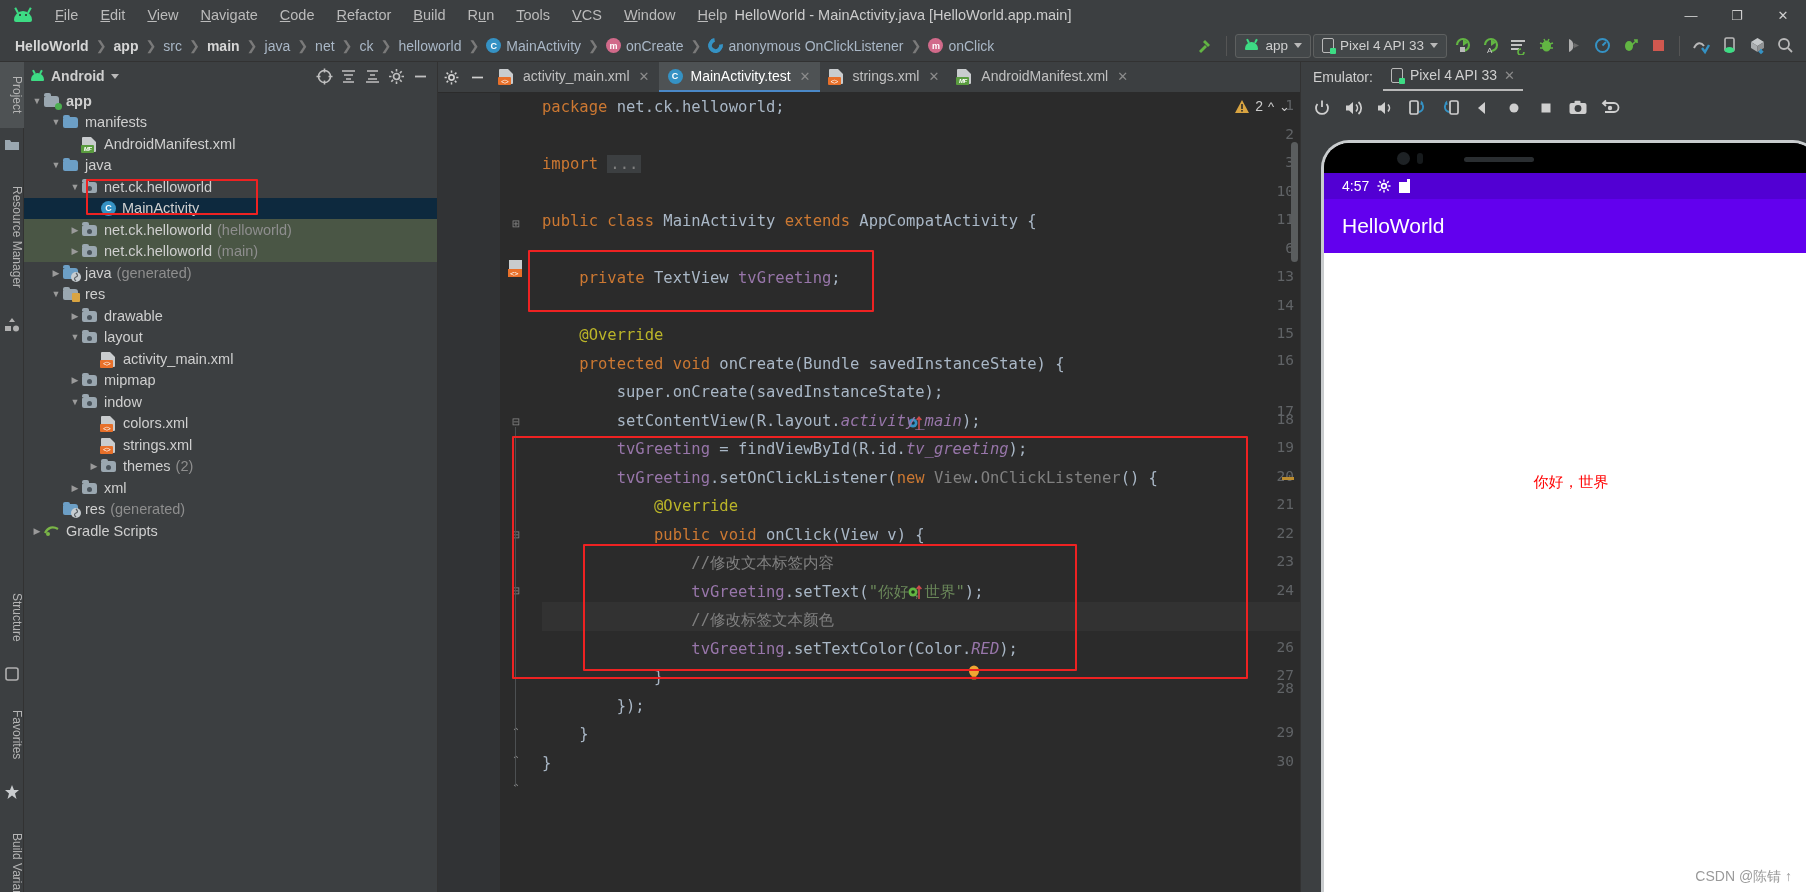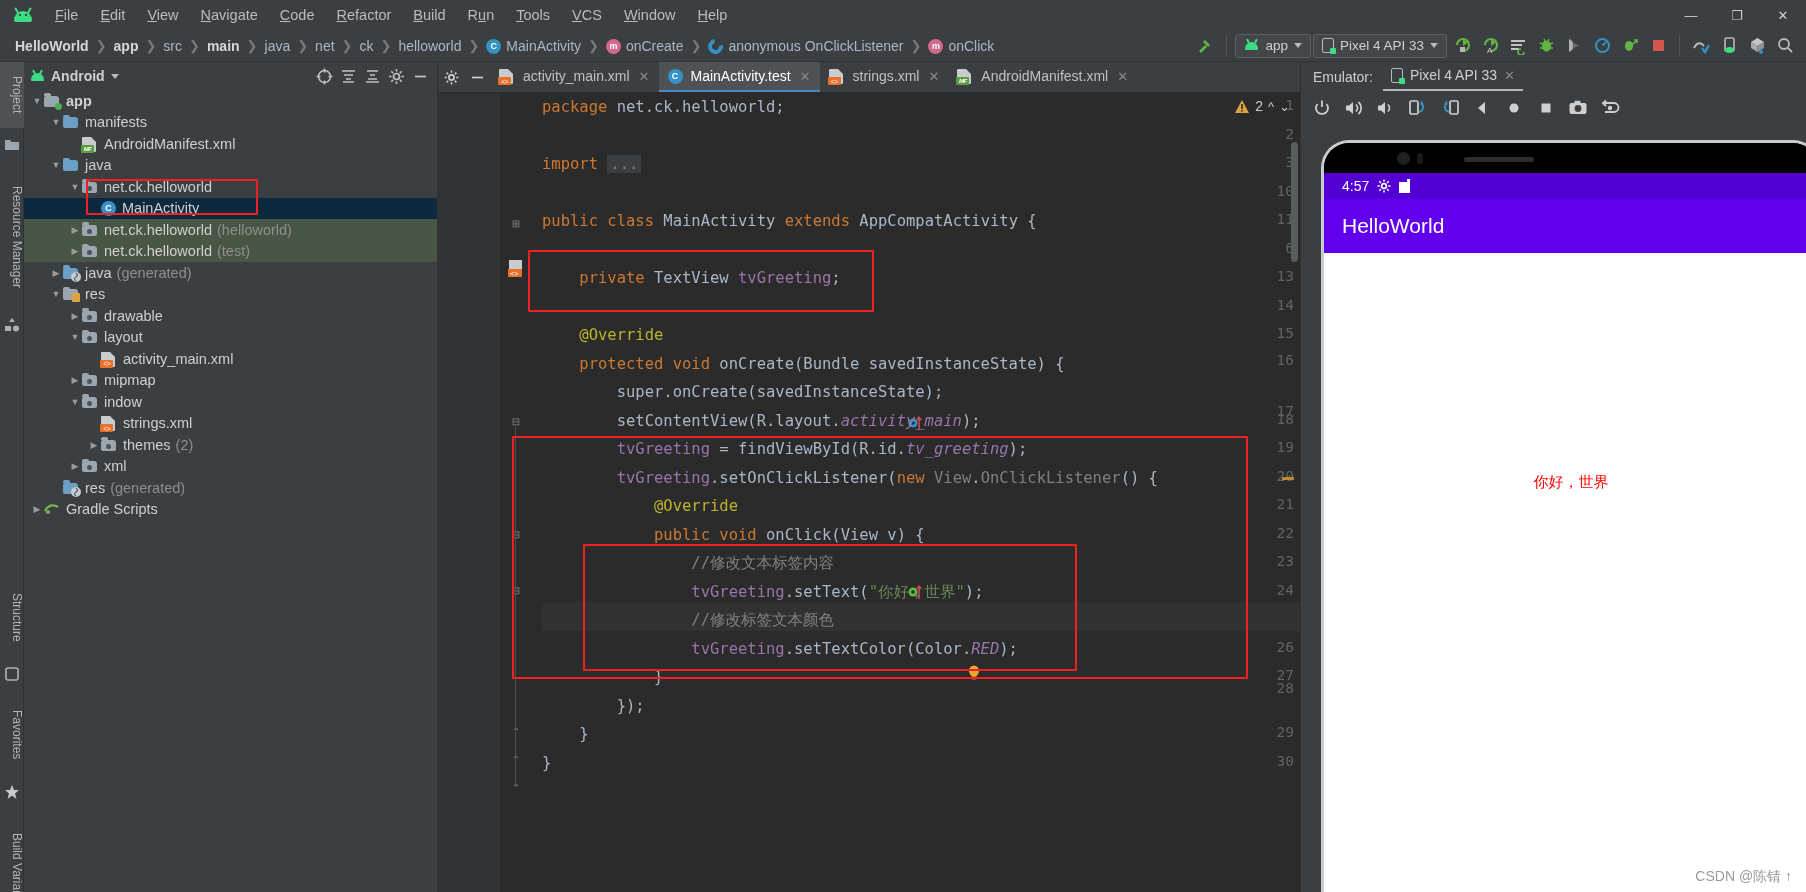--- a/index.html
+++ b/index.html
@@ -44,21 +44,21 @@
 
   
   .navbar{
     position:absolute; left:0; top:30px; width:1806px; height:32px;
     background:#3c3f41; display:flex; align-items:center;
     border-bottom:1px solid #323232;
   }
   .crumbs{ display:flex; align-items:center; padding-left:10px; gap:0; font-size:14px; }
   .crumb{ display:flex; align-items:center; padding:2px 5px; white-space:nowrap; }
   .crumb.bold{ font-weight:bold; color:#d6d6d6; }
-  .crumb.dim{ color:#a9b7c6;align-items:flex-end; }
+  .crumb.dim{ color:#a9b7c6; }
   .sep{ color:#7a7a7a; padding:0 2px; font-size:13px; }
   .cicon{ width:15px; height:15px; border-radius:50%; margin-right:5px; display:inline-flex;
     align-items:center; justify-content:center; font-size:9px; font-weight:bold; color:#22313c; flex:none; }
   .cicon.c{ background:#3592c4; color:#fff; }
   .cicon.m{ background:#d16a8a; color:#fff; }
   .cicon.o{ background:transparent; position:relative; }
   .cicon.o::before{ content:""; position:absolute; inset:0; border-radius:50%;
     border:4px solid #3592c4; border-top-color:transparent; transform:rotate(35deg); }
 
   .tb-right{ margin-left:auto; display:flex; align-items:center; gap:2px; padding-right:8px; }
@@ -225,20 +225,21 @@
         <div class="mi"><span class="u">C</span>ode</div>
         <div class="mi"><span class="u">R</span>efactor</div>
         <div class="mi"><span class="u">B</span>uild</div>
         <div class="mi">R<span class="u">u</span>n</div>
         <div class="mi"><span class="u">T</span>ools</div>
         <div class="mi"><span class="u">V</span>CS</div>
         <div class="mi"><span class="u">W</span>indow</div>
         <div class="mi"><span class="u">H</span>elp</div>
       </div>
   </div>
+  <div class="win-title">HelloWorld - MainActivity.java [HelloWorld.app.main]</div>
   <div class="win-ctl">
     <div>—</div>
     <div>❐</div>
     <div class="cls">✕</div>
   </div>
 
   <div class="navbar">
     <div class="crumbs" id="crumbs">
         <div class="crumb bold">
           <span>HelloWorld</span>
@@ -523,21 +524,21 @@
           <span class="sub">(helloworld)</span>
         </div>
         <div class="row testbg" style="padding-left: 44px;">
           <span class="arrow">▶</span>
           <span class="tree-ic">
             <span style="position:absolute;left:0;top:2px;width:15px;height:11px;" class="f-gray">
               <i class="dot"></i>
             </span>
           </span>
           <span class="lbl">net.ck.helloworld</span>
-          <span class="sub">(test)</span>
+          <span class="sub">(main)</span>
         </div>
         <div class="row" style="padding-left: 25px;">
           <span class="arrow">▶</span>
           <span class="tree-ic">
             <span style="position:absolute;left:0;top:2px;width:15px;height:11px;" class="f-blue"></span>
             <svg style="position:absolute;right:-2px;bottom:-2px" width="10" height="10" viewBox="0 0 10 10">
               <circle cx="5" cy="5" r="5" fill="#c6ccd0"></circle>
               <path d="M5 1 C7 3 7 4 5 5 C3 6 3 7 5 9" stroke="#5b6165" stroke-width="1.2" fill="none"></path>
             </svg>
           </span>
@@ -589,20 +590,29 @@
           <span class="lbl">mipmap</span>
         </div>
         <div class="row" style="padding-left: 44px;">
           <span class="arrow">▼</span>
           <span class="tree-ic">
             <span style="position:absolute;left:0;top:2px;width:15px;height:11px;" class="f-gray">
               <i class="dot"></i>
             </span>
           </span>
           <span class="lbl">indow</span>
+        </div>
+        <div class="row" style="padding-left: 63px;">
+          <span class="arrow none"></span>
+          <span class="tree-ic">
+            <span class="f-xml" style="position:absolute;left:0;top:0">
+              <i class="tag">&lt;&gt;</i>
+            </span>
+          </span>
+          <span class="lbl">colors.xml</span>
         </div>
         <div class="row" style="padding-left: 63px;">
           <span class="arrow none"></span>
           <span class="tree-ic">
             <span class="f-xml" style="position:absolute;left:0;top:0">
               <i class="tag">&lt;&gt;</i>
             </span>
           </span>
           <span class="lbl">strings.xml</span>
         </div>

